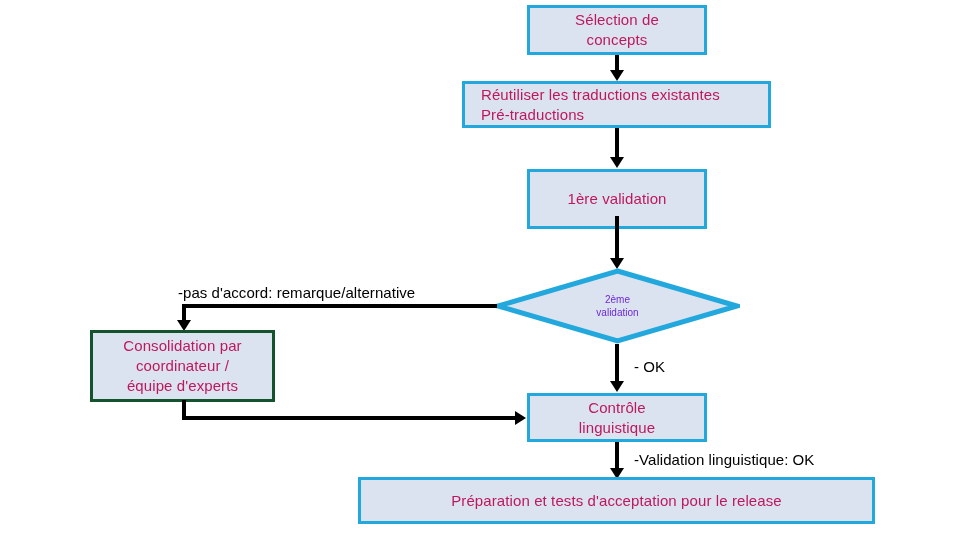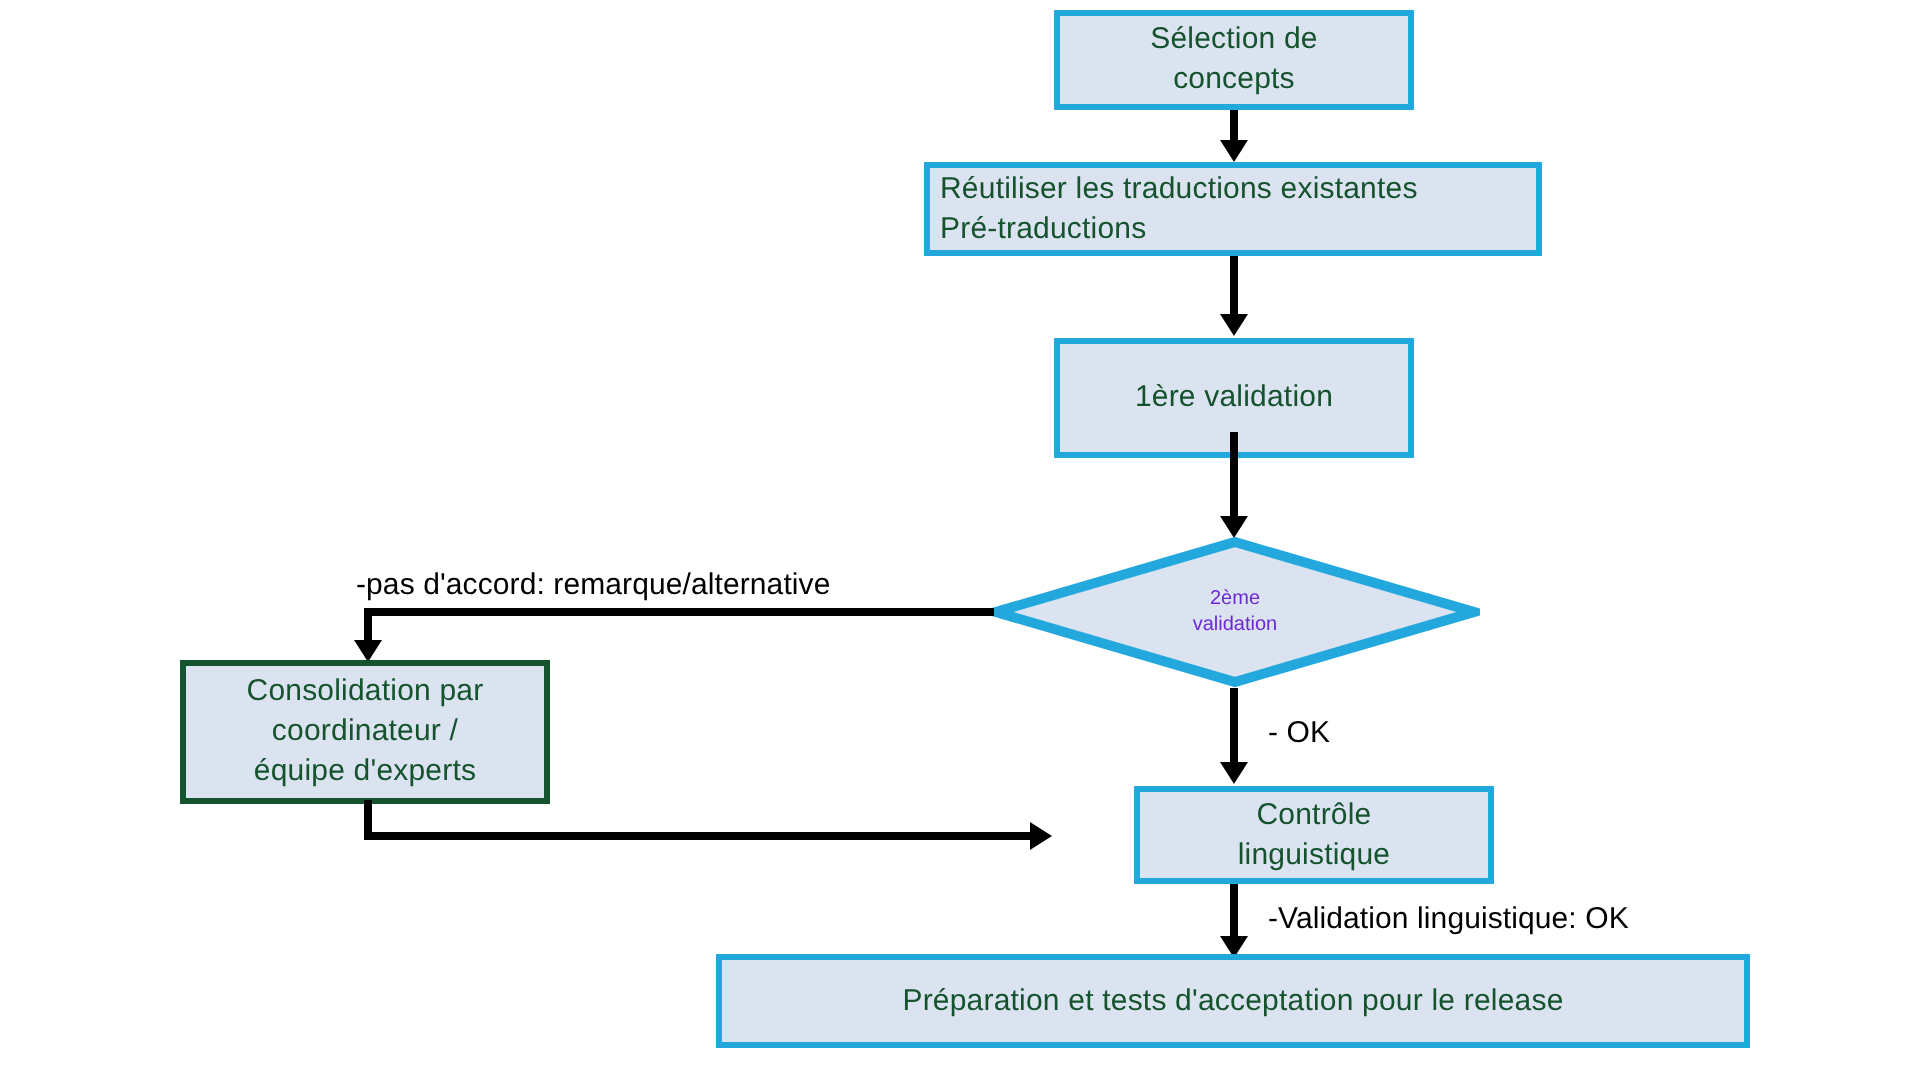--- a/index.html
+++ b/index.html
@@ -19,30 +19,30 @@
   }
   .node {
     position: absolute;
     box-sizing: border-box;
     background: #dce3f0;
     border: 3px solid #23a8dd;
     display: flex;
     align-items: center;
     justify-content: center;
     text-align: center;
-    color: #14532d;
+    color: #be185d;
     font-size: 15px;
     line-height: 1.32;
     letter-spacing: 0.1px;
     white-space: pre-line;
   }
   .node.left-text {
     justify-content: flex-start;
     text-align: left;
-    padding-left: 5px;
+    padding-left: 16px;
   }
   .node.soft-border {
     border: 3px solid #14532d;
   }
   .diamond-wrap {
     position: absolute;
   }
   .diamond-wrap svg {
     display: block;
     position: absolute;
@@ -136,21 +136,21 @@
 
   <div class="conn v" style="left:182px; top:400px; height:20px;"></div>
   <div class="conn h" style="left:182px; top:416px; width:333px;"></div>
   <div class="arrowhead right" style="left:515px; top:411px;"></div>
 
   <div class="conn v" style="left:615px; top:344px; height:40px;"></div>
   <div class="arrowhead down" style="left:610px; top:381px;"></div>
 
   <div class="edge-label" style="left:634px; top:357px;">- OK</div>
 
-  <div class="node" style="left:527px; top:393px; width:180px; height:49px;margin-left:40px;">Contrôle
+  <div class="node" style="left:527px; top:393px; width:180px; height:49px;">Contrôle
 linguistique</div>
 
   <div class="conn v" style="left:615px; top:442px; height:32px;"></div>
   <div class="arrowhead down" style="left:610px; top:468px;"></div>
 
   <div class="edge-label" style="left:634px; top:450px;">-Validation linguistique: OK</div>
 
   <div class="node" style="left:358px; top:477px; width:517px; height:47px;">Préparation et tests d'acceptation pour le release</div>
 
 </div>

